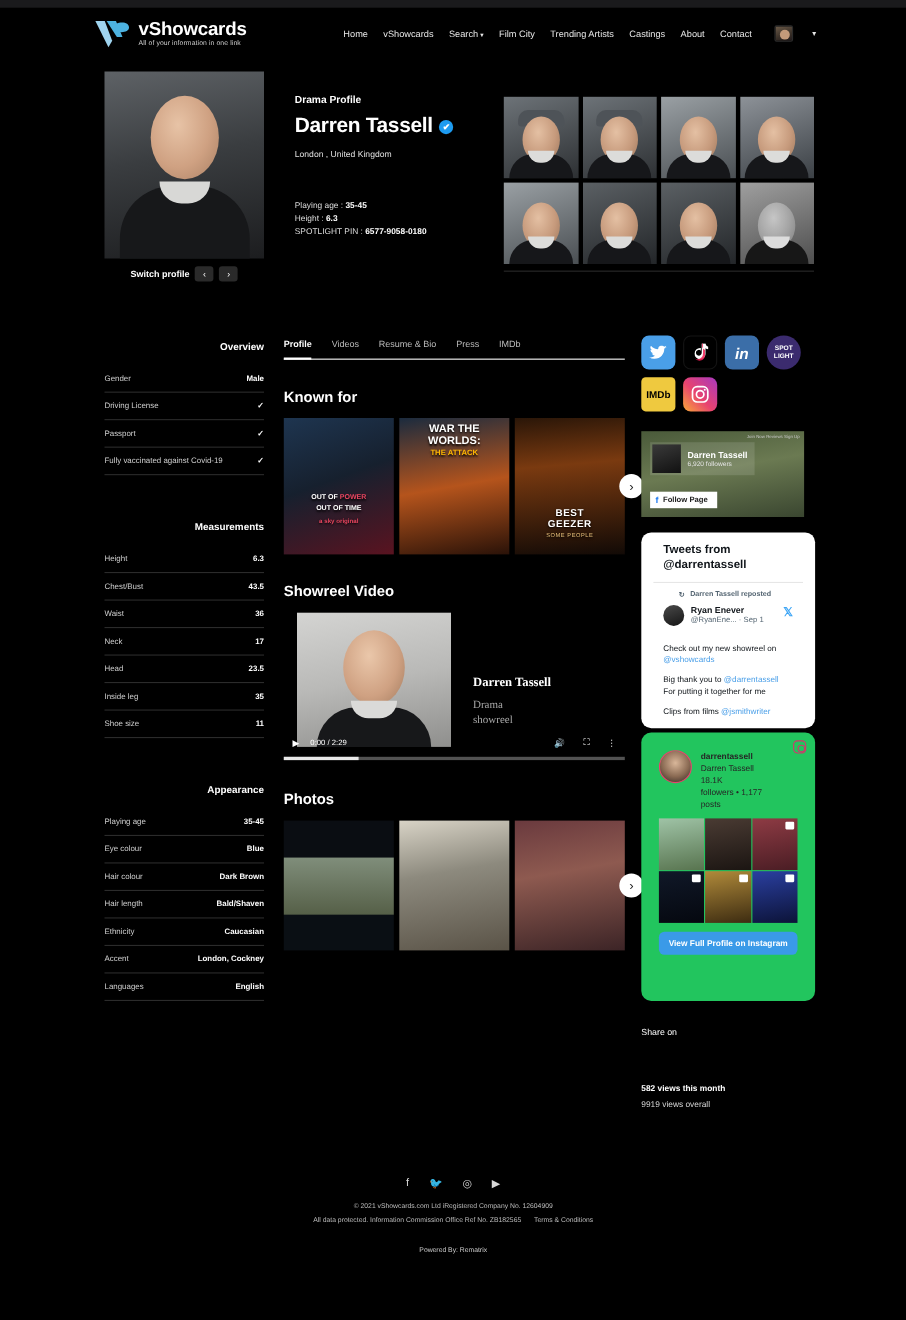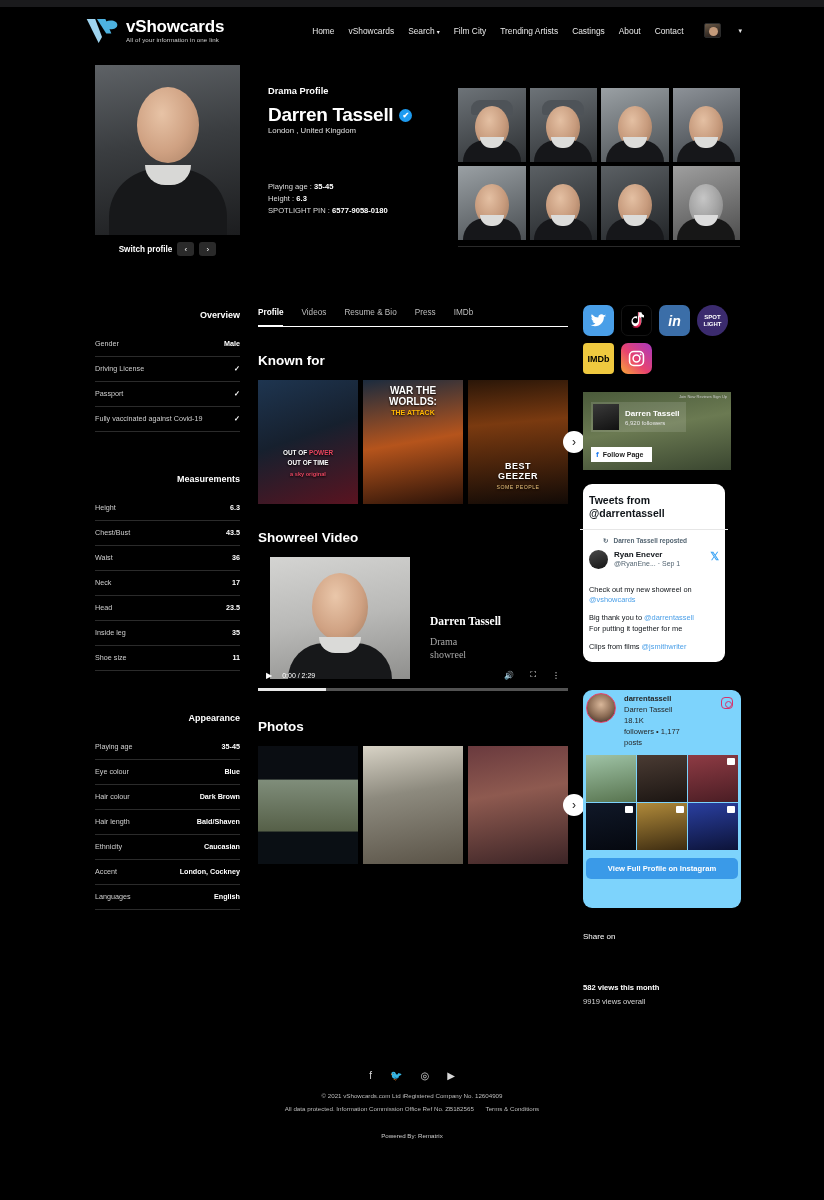--- a/index.html
+++ b/index.html
@@ -85,21 +85,21 @@
 
   .profile-info { position: absolute; left: 268px; top: 86px; width: 190px; }
   .kicker { font-size: 9.3px; font-weight: bold; color: #fff; }
   .name-row { display: flex; align-items: center; gap: 6px; margin-top: 8px; }
   .name { font-size: 19px; font-weight: bold; color: #fff; letter-spacing: -0.3px; }
   .verified {
     width: 13px; height: 13px; border-radius: 50%; background: #1d9bf0;
     display: flex; align-items: center; justify-content: center;
     color: #fff; font-size: 8px; font-weight: bold;
   }
-  .location { font-size: 7.8px; color: #e0e0e0; margin-top: 0; }
+  .location { font-size: 7.8px; color: #e0e0e0; margin-top: 10px; }
   .stats { position: absolute; left: 268px; top: 182px; }
   .stat-line { font-size: 7.6px; color: #ddd; margin-bottom: 3px; }
   .stat-line b { color: #fff; }
 
   .headshots {
     position: absolute; left: 458px; top: 88px; width: 282px;
     display: grid; grid-template-columns: repeat(4, 1fr); gap: 4px;
   }
   .hs { height: 74px; background: #2a2b2e; position: relative; overflow: hidden; }
   .hs .h-head {
@@ -241,34 +241,34 @@
   .fb-av { width: 26px; height: 26px; background: linear-gradient(160deg,#3a3a3a,#111); }
   .fb-name { font-size: 8px; font-weight:bold; color:#fff; }
   .fb-foll { font-size: 6px; color:#e6e6e6; margin-top:2px; }
   .fb-follow {
     position:absolute; left: 8px; bottom: 8px; background:#fff; color:#1b1b1b;
     font-size: 7px; font-weight:bold; padding: 3px 8px 3px 5px; display:flex; gap:4px; align-items:center;
     cursor:pointer;
   }
   .fb-f { color:#1877f2; font-weight:bold; font-size:8px; }
 
-  .tw-card { margin-top: 14px; width: 142px; background:#fff; border-radius: 9px; padding: 10px 6px; }
+  .tw-card { margin-top: 14px; width: 158px; background:#fff; border-radius: 9px; padding: 10px 20px; }
   .tw-title { font-size: 10.5px; font-weight: bold; color:#0f1419; line-height:1.22; }
   .tw-sep { height:1px; background:#e6e6e6; margin: 9px -9px 7px -9px; }
   .tw-repost { font-size:6.5px; color:#536471; font-weight:bold; display:flex; gap:5px; align-items:center; margin-left: 14px;}
   .tw-user { display:flex; gap:6px; align-items:flex-start; margin-top:5px; }
   .tw-av { width:19px;height:19px;border-radius:50%; background: linear-gradient(160deg,#4a4a4a,#151515); flex:none;}
   .tw-uname { font-size:8px; font-weight:bold; color:#0f1419; }
   .tw-handle { font-size:7px; color:#536471; margin-top:1px;}
   .tw-x { margin-left:auto; font-size:11px; font-weight:bold; color:#3da5f5; }
   .tw-body { font-size:7.4px; color:#0f1419; margin-top:16px; line-height:1.45; }
   .tw-body .lnk { color:#4a9fe8; }
   .tw-body p { margin-top: 7px; }
 
-  .ig-card { margin-top: 28px; width: 158px; background:#7dd3fc; border-radius: 9px; padding: 3px; position:relative;}
+  .ig-card { margin-top: 4px; width: 158px; background:#22c55e; border-radius: 9px; padding: 16px; position:relative;}
   .ig-logo { position:absolute; right: 8px; top: 7px; width: 12px; height:12px; border:1.6px solid #d6336c; border-radius:4px;}
   .ig-logo::after{content:"";position:absolute;left:2.6px;top:2.6px;width:5px;height:5px;border:1.4px solid #d6336c;border-radius:50%;}
   .ig-head { display:flex; gap:8px; }
   .ig-av { width:30px;height:30px;border-radius:50%; border:1.6px solid #e8436f; flex:none;
     background: radial-gradient(circle at 50% 38%, #d9b79a 0%, #8a6a53 55%, #2b2320 100%); }
   .ig-u { font-size:7.6px; color:#262626; line-height:1.45; }
   .ig-u b { display:block; font-weight:bold; }
   .ig-grid { display:grid; grid-template-columns: repeat(3,1fr); gap:1px; margin-top:7px; }
   .ig-t { height: 47px; position:relative; }
   .igt1{background:linear-gradient(170deg,#9fc3a6,#58744f);}

